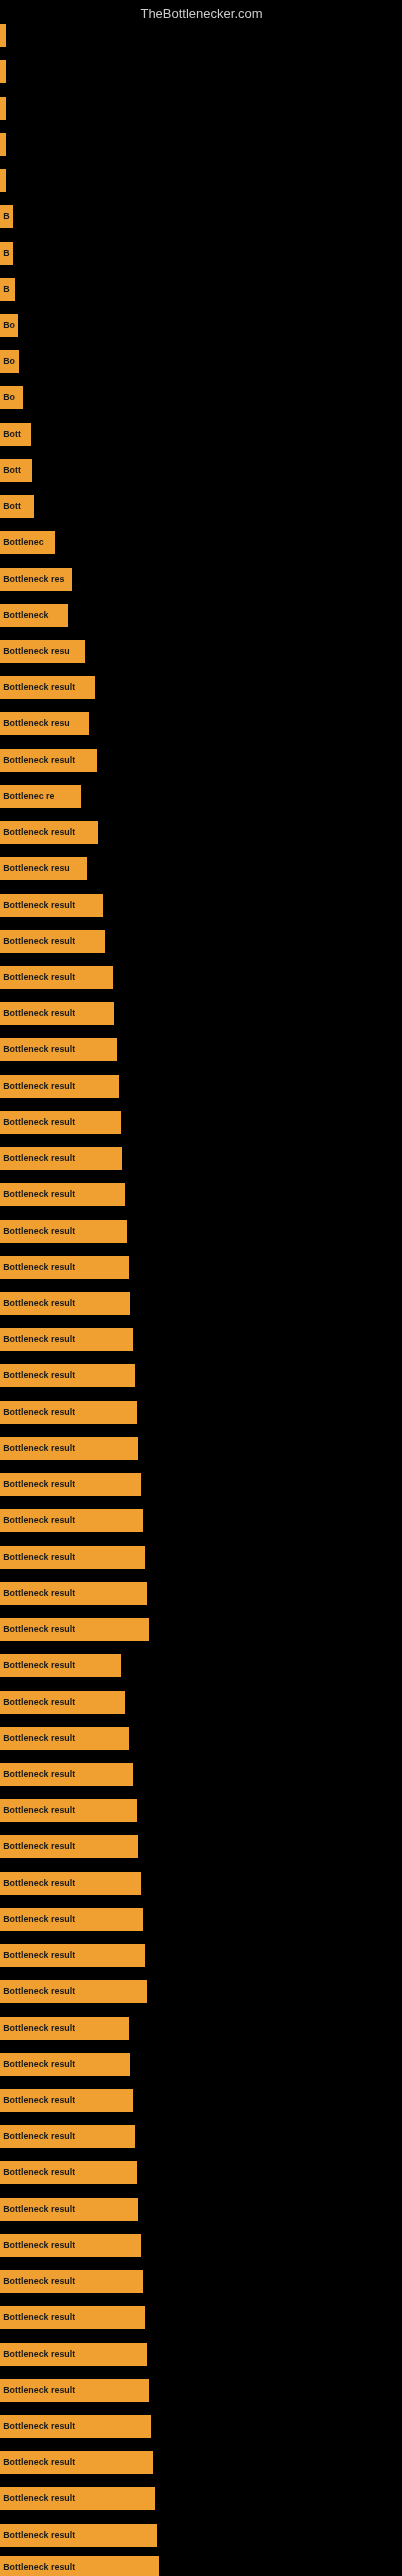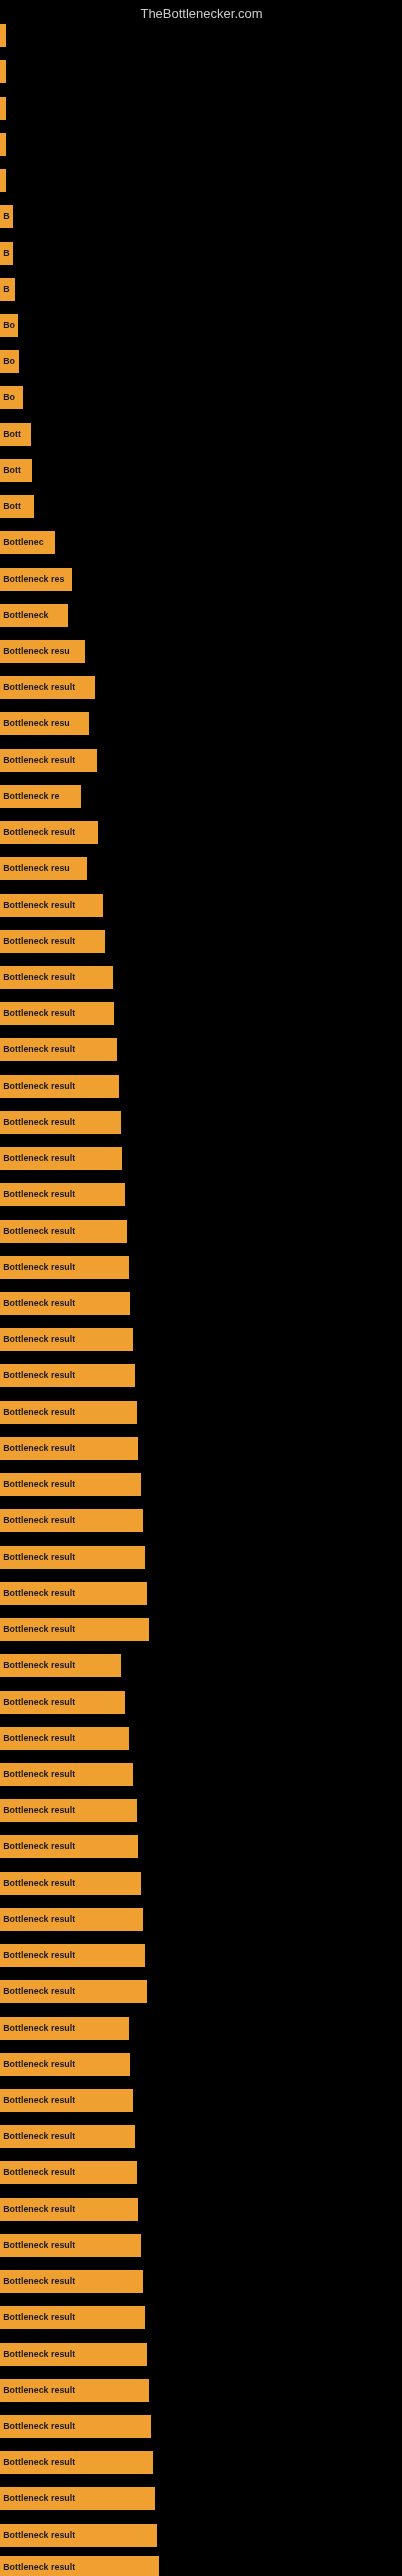--- a/index.html
+++ b/index.html
@@ -153,21 +153,21 @@
         <span class="bar-label">Bottleneck resu</span>
       </div>
     </div>
     <div class="bar-container" style="top: 749px;">
       <div class="bar" style="width: 97px;">
         <span class="bar-label">Bottleneck result</span>
       </div>
     </div>
     <div class="bar-container" style="top: 785px;">
       <div class="bar" style="width: 81px;">
-        <span class="bar-label">Bottleneck re</span>
+        <span class="bar-label">Bottlenec re</span>
       </div>
     </div>
     <div class="bar-container" style="top: 821px;">
       <div class="bar" style="width: 98px;">
         <span class="bar-label">Bottleneck result</span>
       </div>
     </div>
     <div class="bar-container" style="top: 857px;">
       <div class="bar" style="width: 87px;">
         <span class="bar-label">Bottleneck resu</span>

